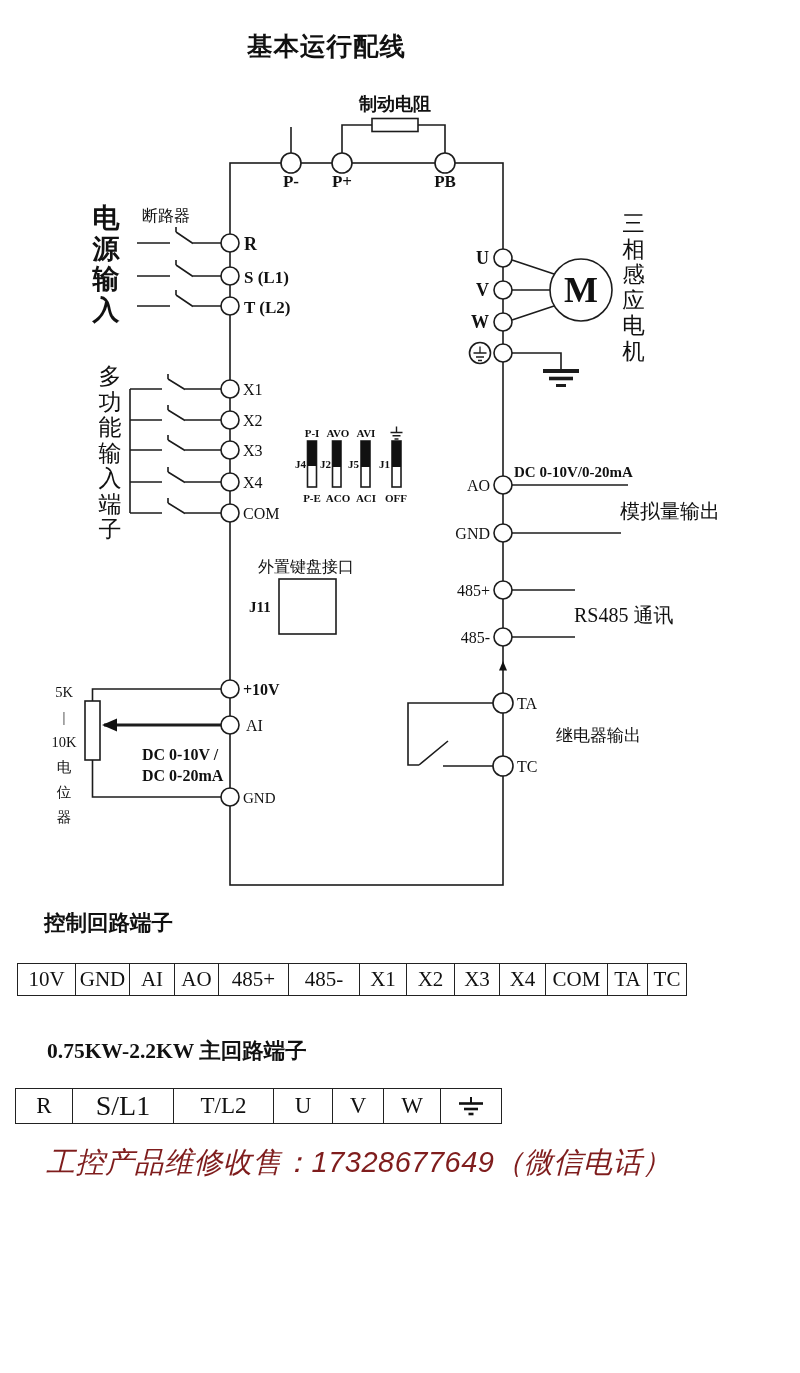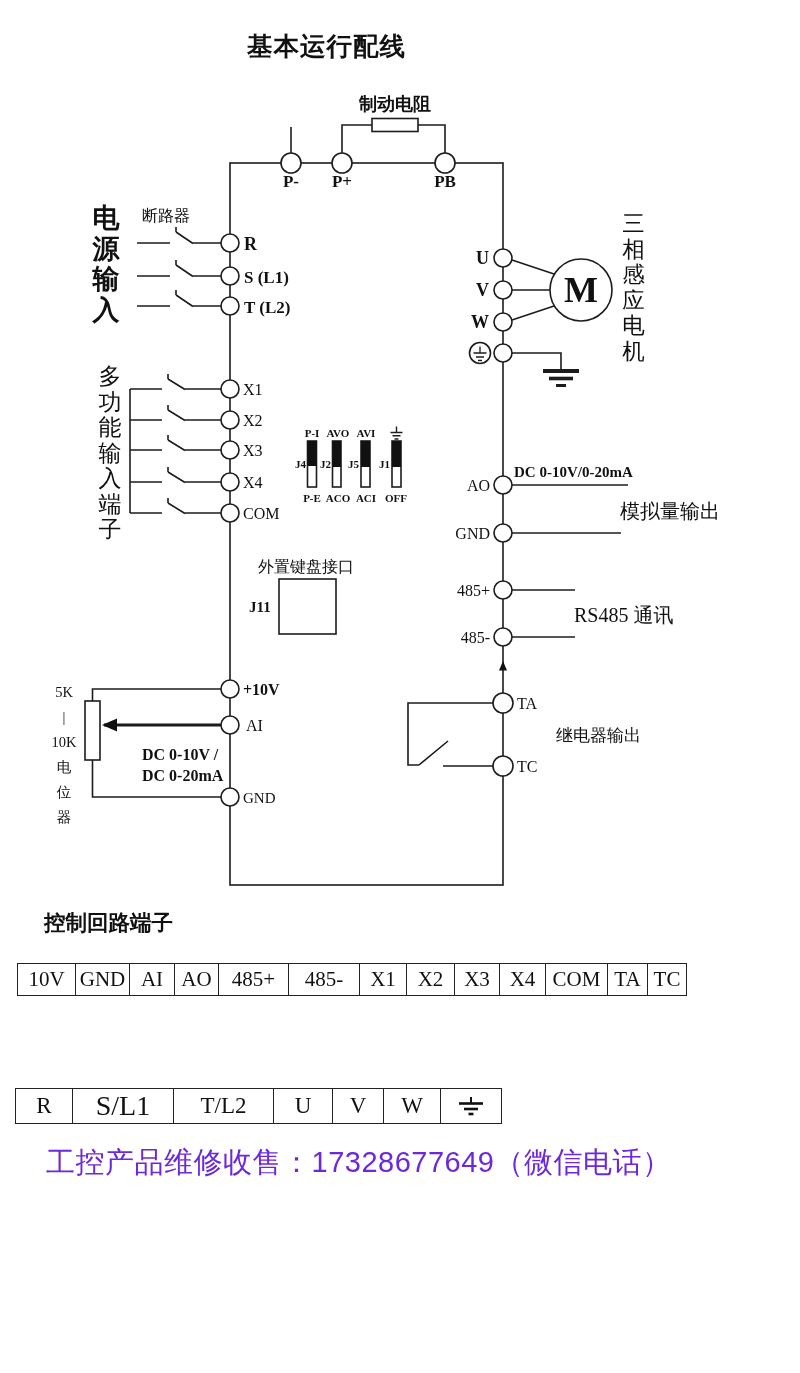--- a/index.html
+++ b/index.html
@@ -18,21 +18,21 @@
   .t17{font-size:17px;}
   .t18{font-size:18px;font-weight:bold;}
   .t20{font-size:20px;}
   .tb{font-weight:bold;}
   
   .trow{position:absolute;display:flex;border:1.8px solid #222;background:#fff;}
   .tcell{box-sizing:border-box;border-right:1.6px solid #222;display:flex;
          align-items:center;justify-content:center;font-size:21px;}
   .tcell:last-child{border-right:none;}
   .sec-title{font-weight:bold;font-size:21.5px;}
-  .red{color:#6d28d9;font-family:"Liberation Sans",sans-serif;}
+  .red{color:#7f1d1d;font-family:"Liberation Sans",sans-serif;font-style:italic;}
 </style>
 </head>
 <body>
 
 <div id="page">
 
   <div class="abs b" style="left:247px;top:29px;font-size:25.5px;letter-spacing:1px;">基本运行配线</div>
 
   <svg class="abs" style="left:0;top:0;" width="800" height="900" viewBox="0 0 800 900">
 
@@ -202,20 +202,21 @@
     <div class="tcell" style="width:71px;">485-</div>
     <div class="tcell" style="width:47px;">X1</div>
     <div class="tcell" style="width:48px;">X2</div>
     <div class="tcell" style="width:45px;">X3</div>
     <div class="tcell" style="width:46px;">X4</div>
     <div class="tcell" style="width:62px;">COM</div>
     <div class="tcell" style="width:40px;">TA</div>
     <div class="tcell" style="width:38px;">TC</div>
   </div>
 
+  <div class="abs sec-title" style="left:47px;top:1036px;">0.75KW-2.2KW 主回路端子</div>
   <div class="trow" style="left:15px;top:1088px;height:34px;">
     <div class="tcell" style="width:57px;font-size:23px;">R</div>
     <div class="tcell" style="width:101px;font-size:28px;">S/L1</div>
     <div class="tcell" style="width:100px;font-size:23px;">T/L2</div>
     <div class="tcell" style="width:59px;font-size:23px;">U</div>
     <div class="tcell" style="width:51px;font-size:23px;">V</div>
     <div class="tcell" style="width:57px;font-size:23px;">W</div>
     <div class="tcell" style="width:60px;">
       <svg width="32" height="24" viewBox="0 0 32 24">
         <g stroke="#111" fill="none">

